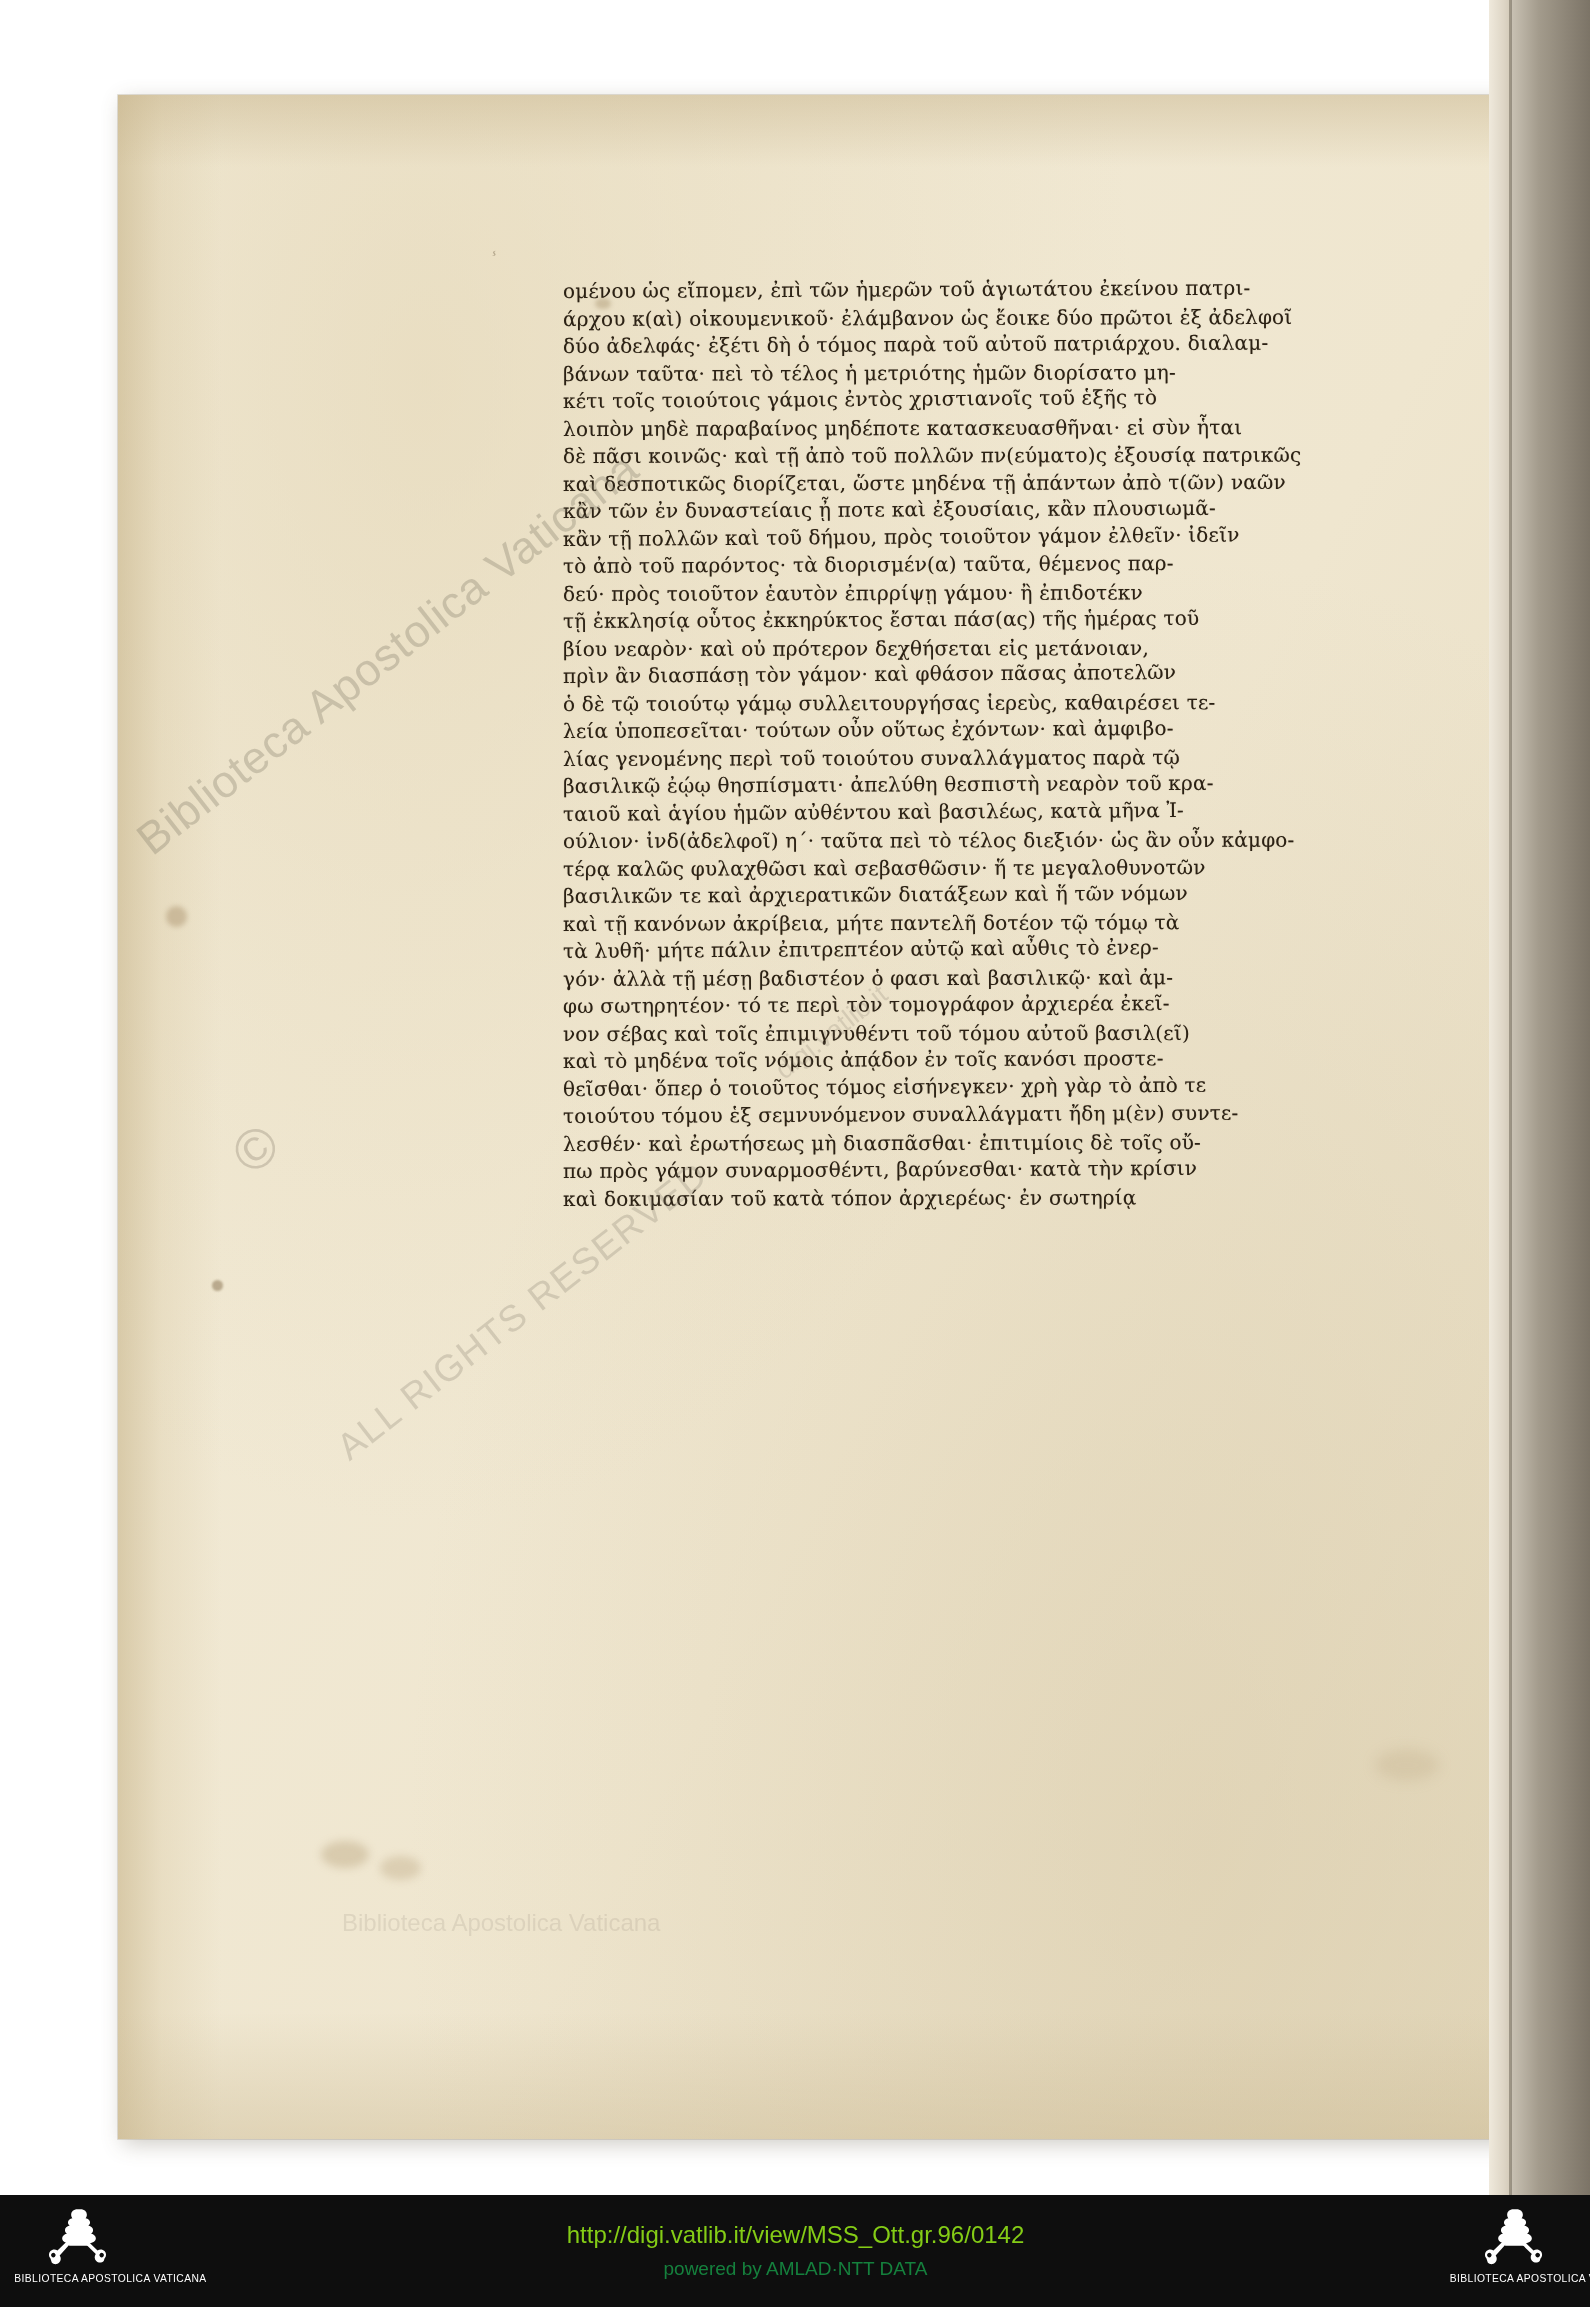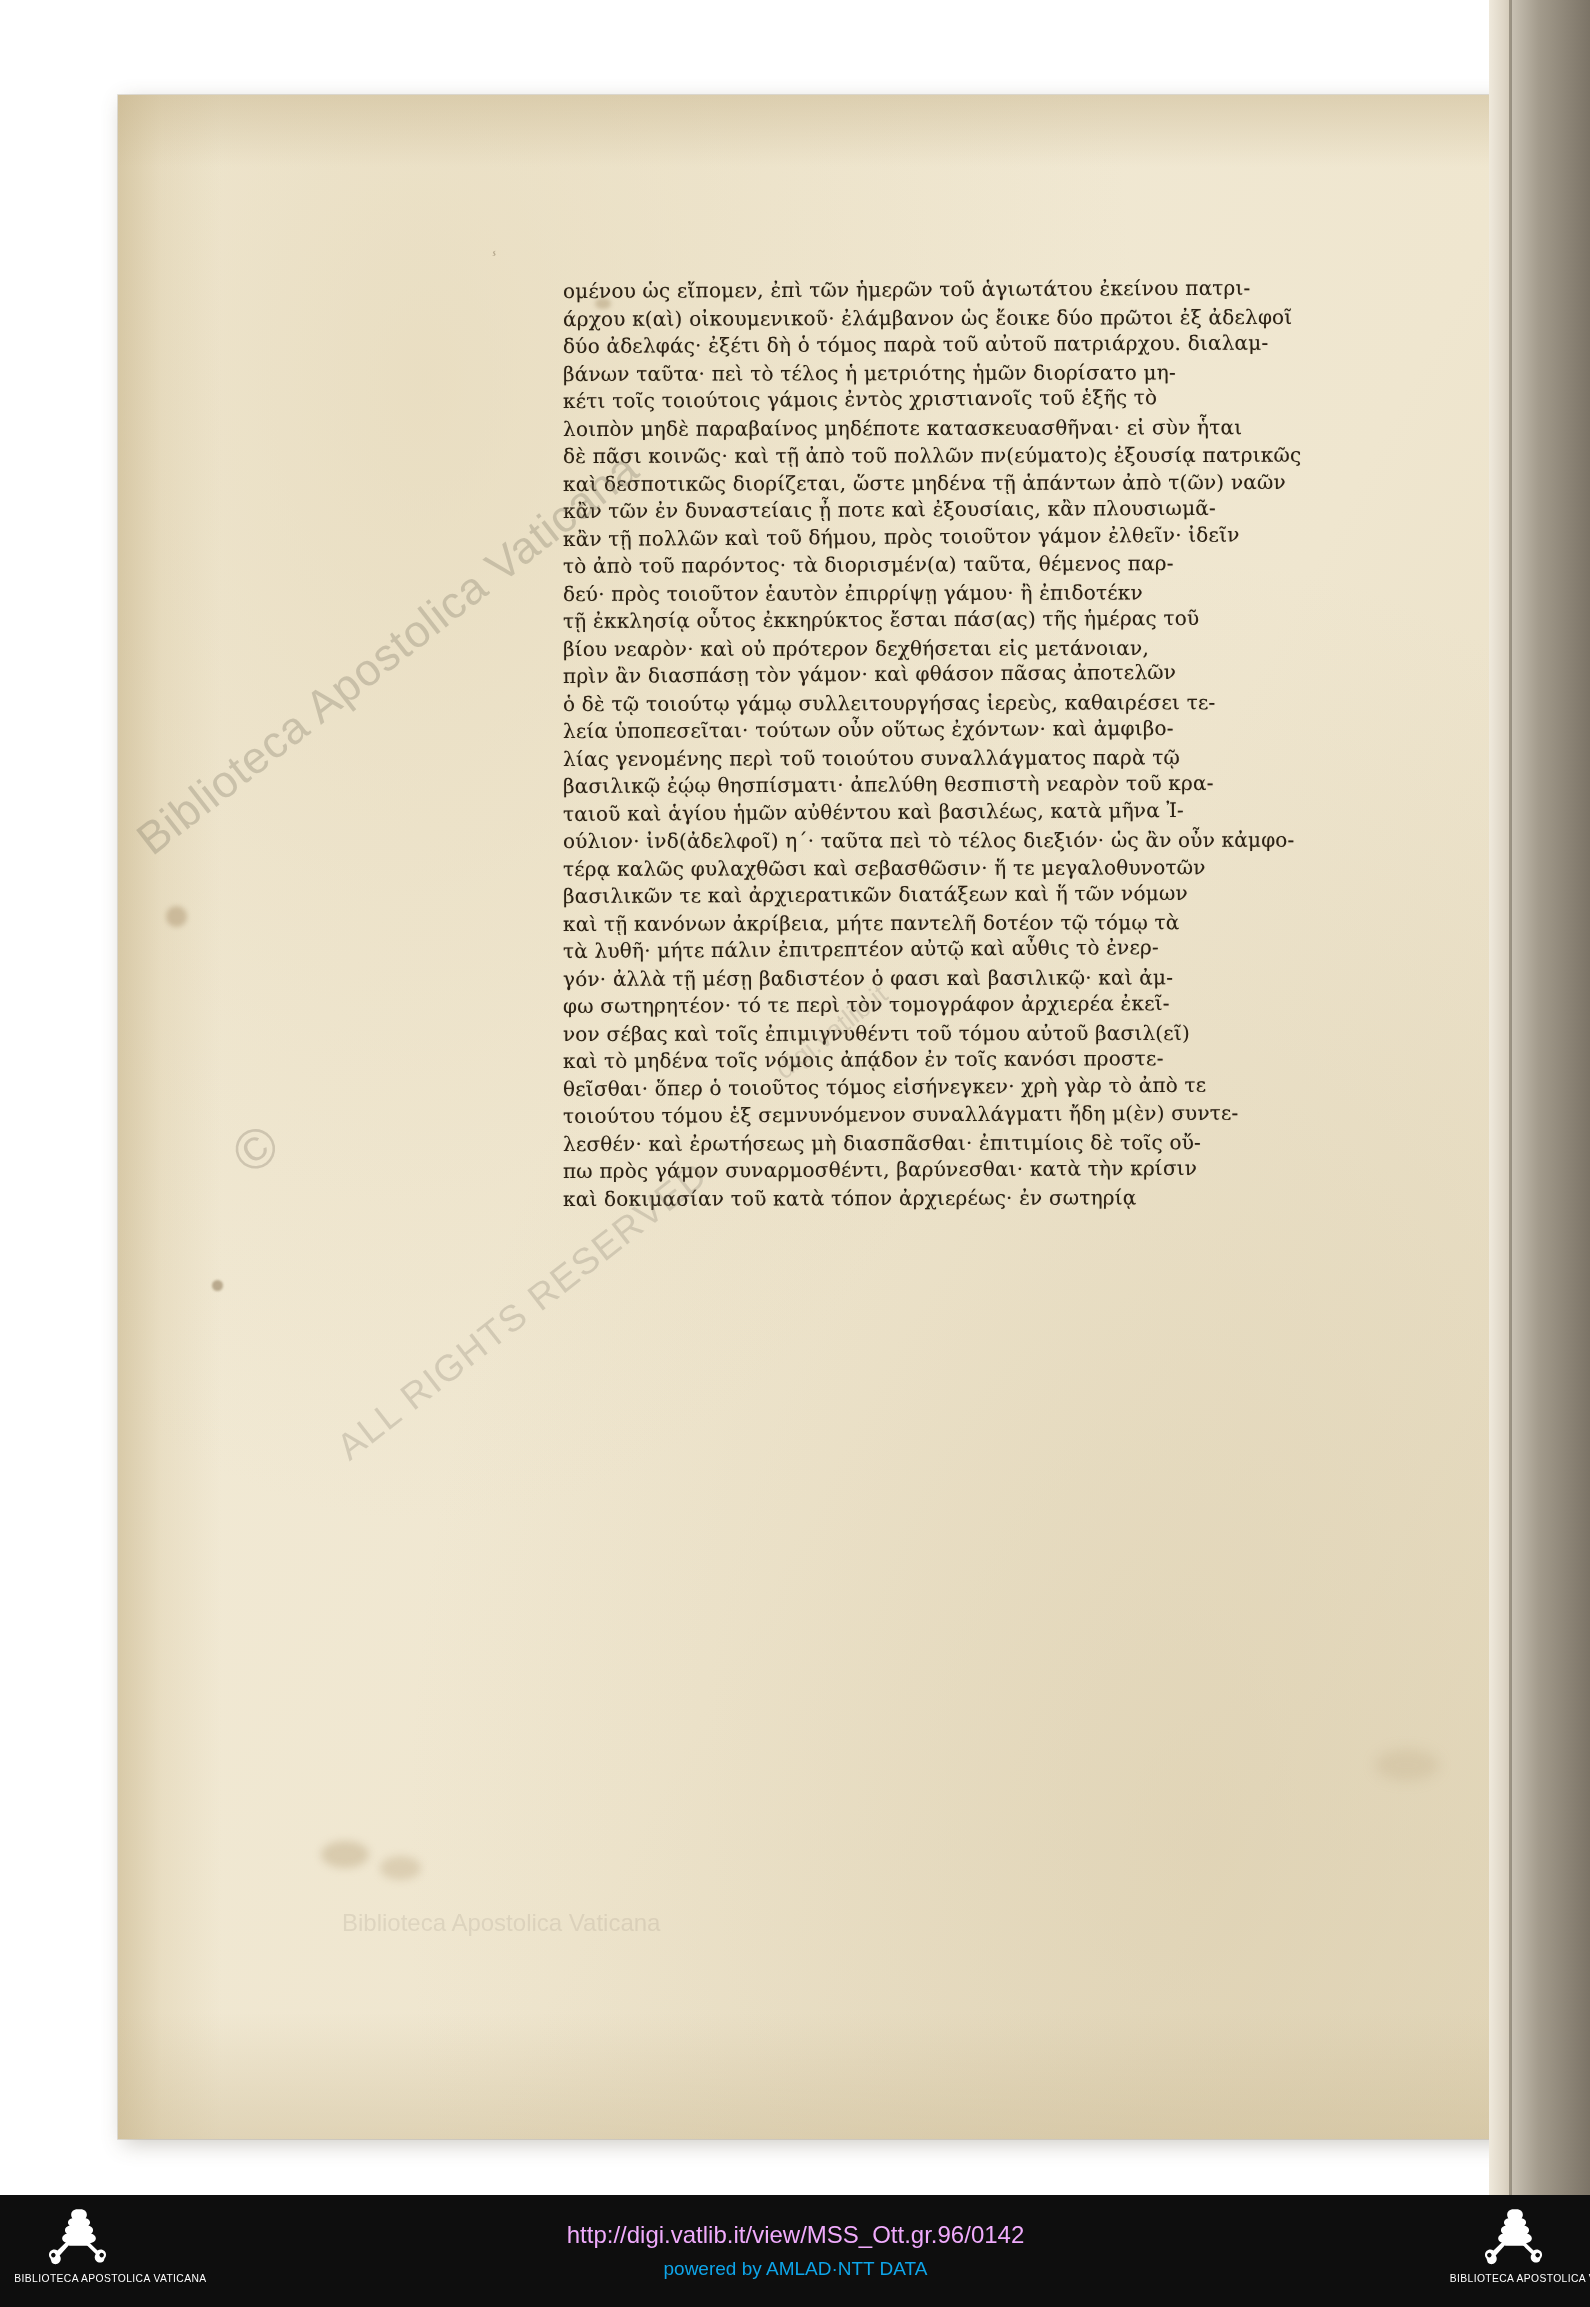--- a/index.html
+++ b/index.html
@@ -204,26 +204,26 @@
     text-align: center;
     line-height: 1.28;
   }
   .footer-copy {
     font-size: 27px;
     letter-spacing: 0.2px;
   }
   .footer-url {
     font-size: 24px;
     margin-top: 0;
-    color: #f0abfc;
+    color: #84cc16;
   }
   .footer-powered {
     font-size: 19px;
     margin-top: 6.4px;
-    color: #0ea5e9;
+    color: #15803d;
   }
   .footer-seal {
     position: absolute;
     top: 11px;
     width: 127px;
     text-align: center;
   }
   .footer-seal.left  { left: 14.3px; }
   .footer-seal.right { right: 14.3px; }
   .seal-art {

